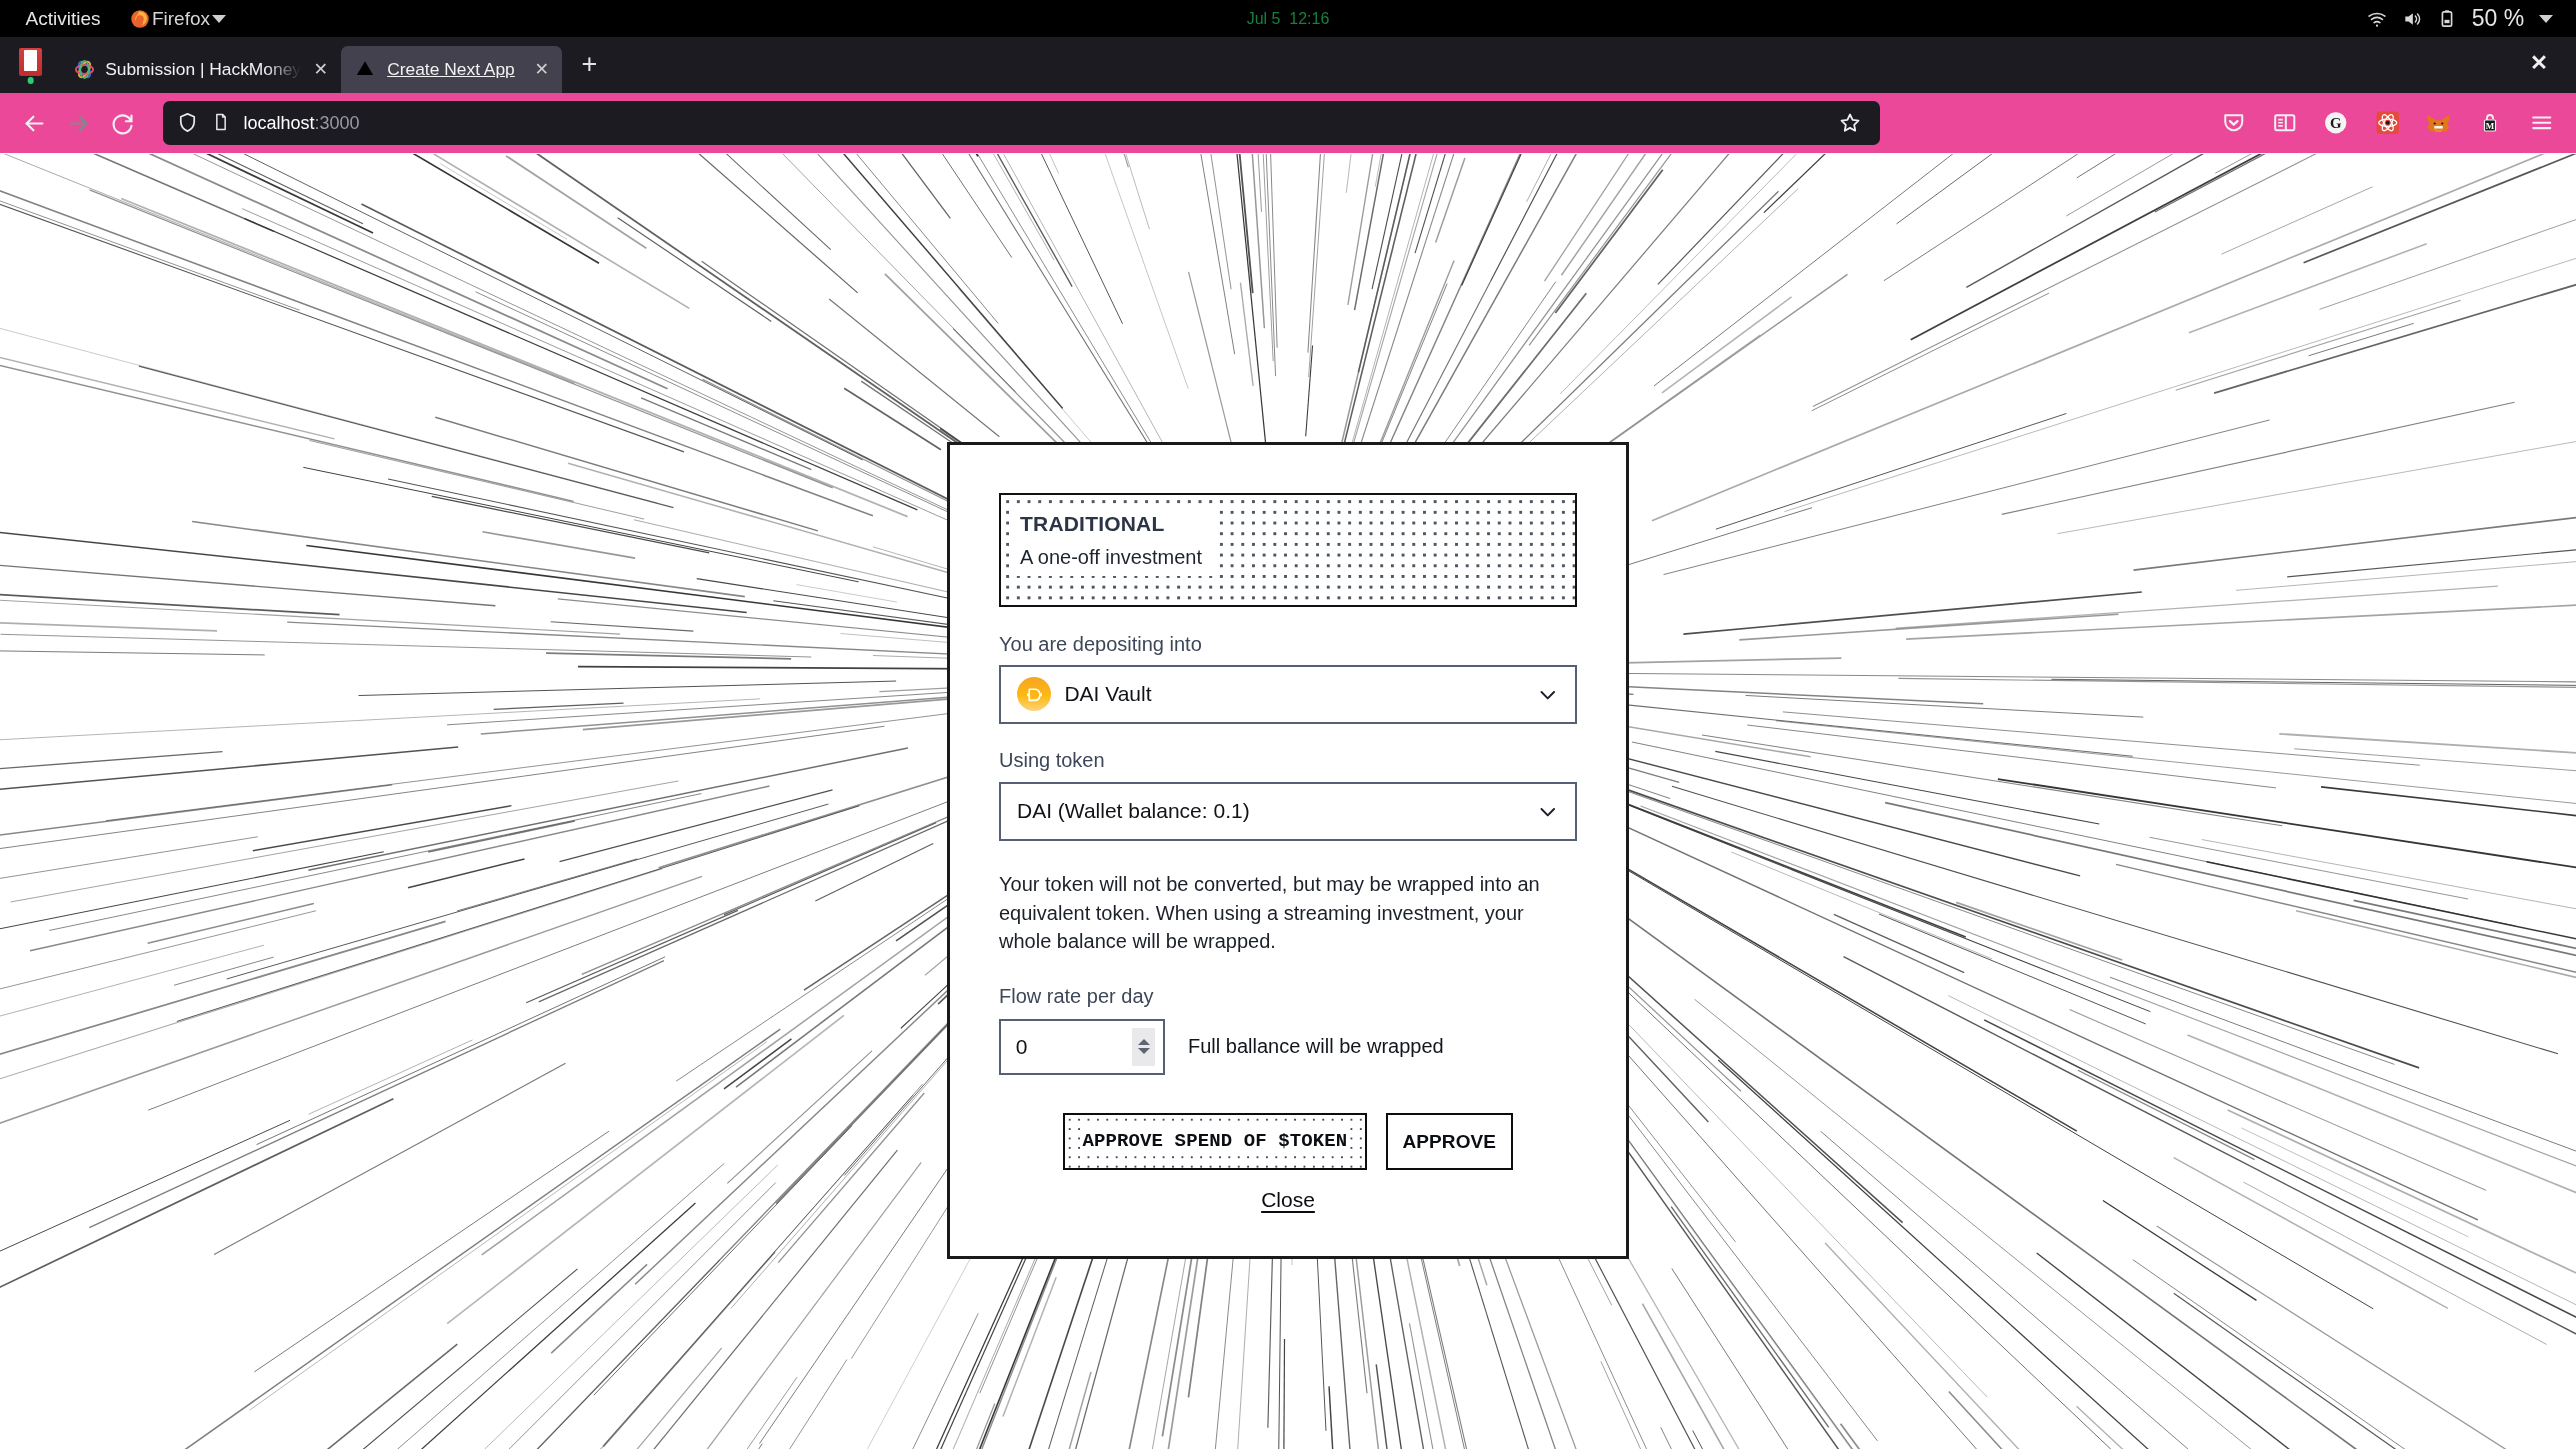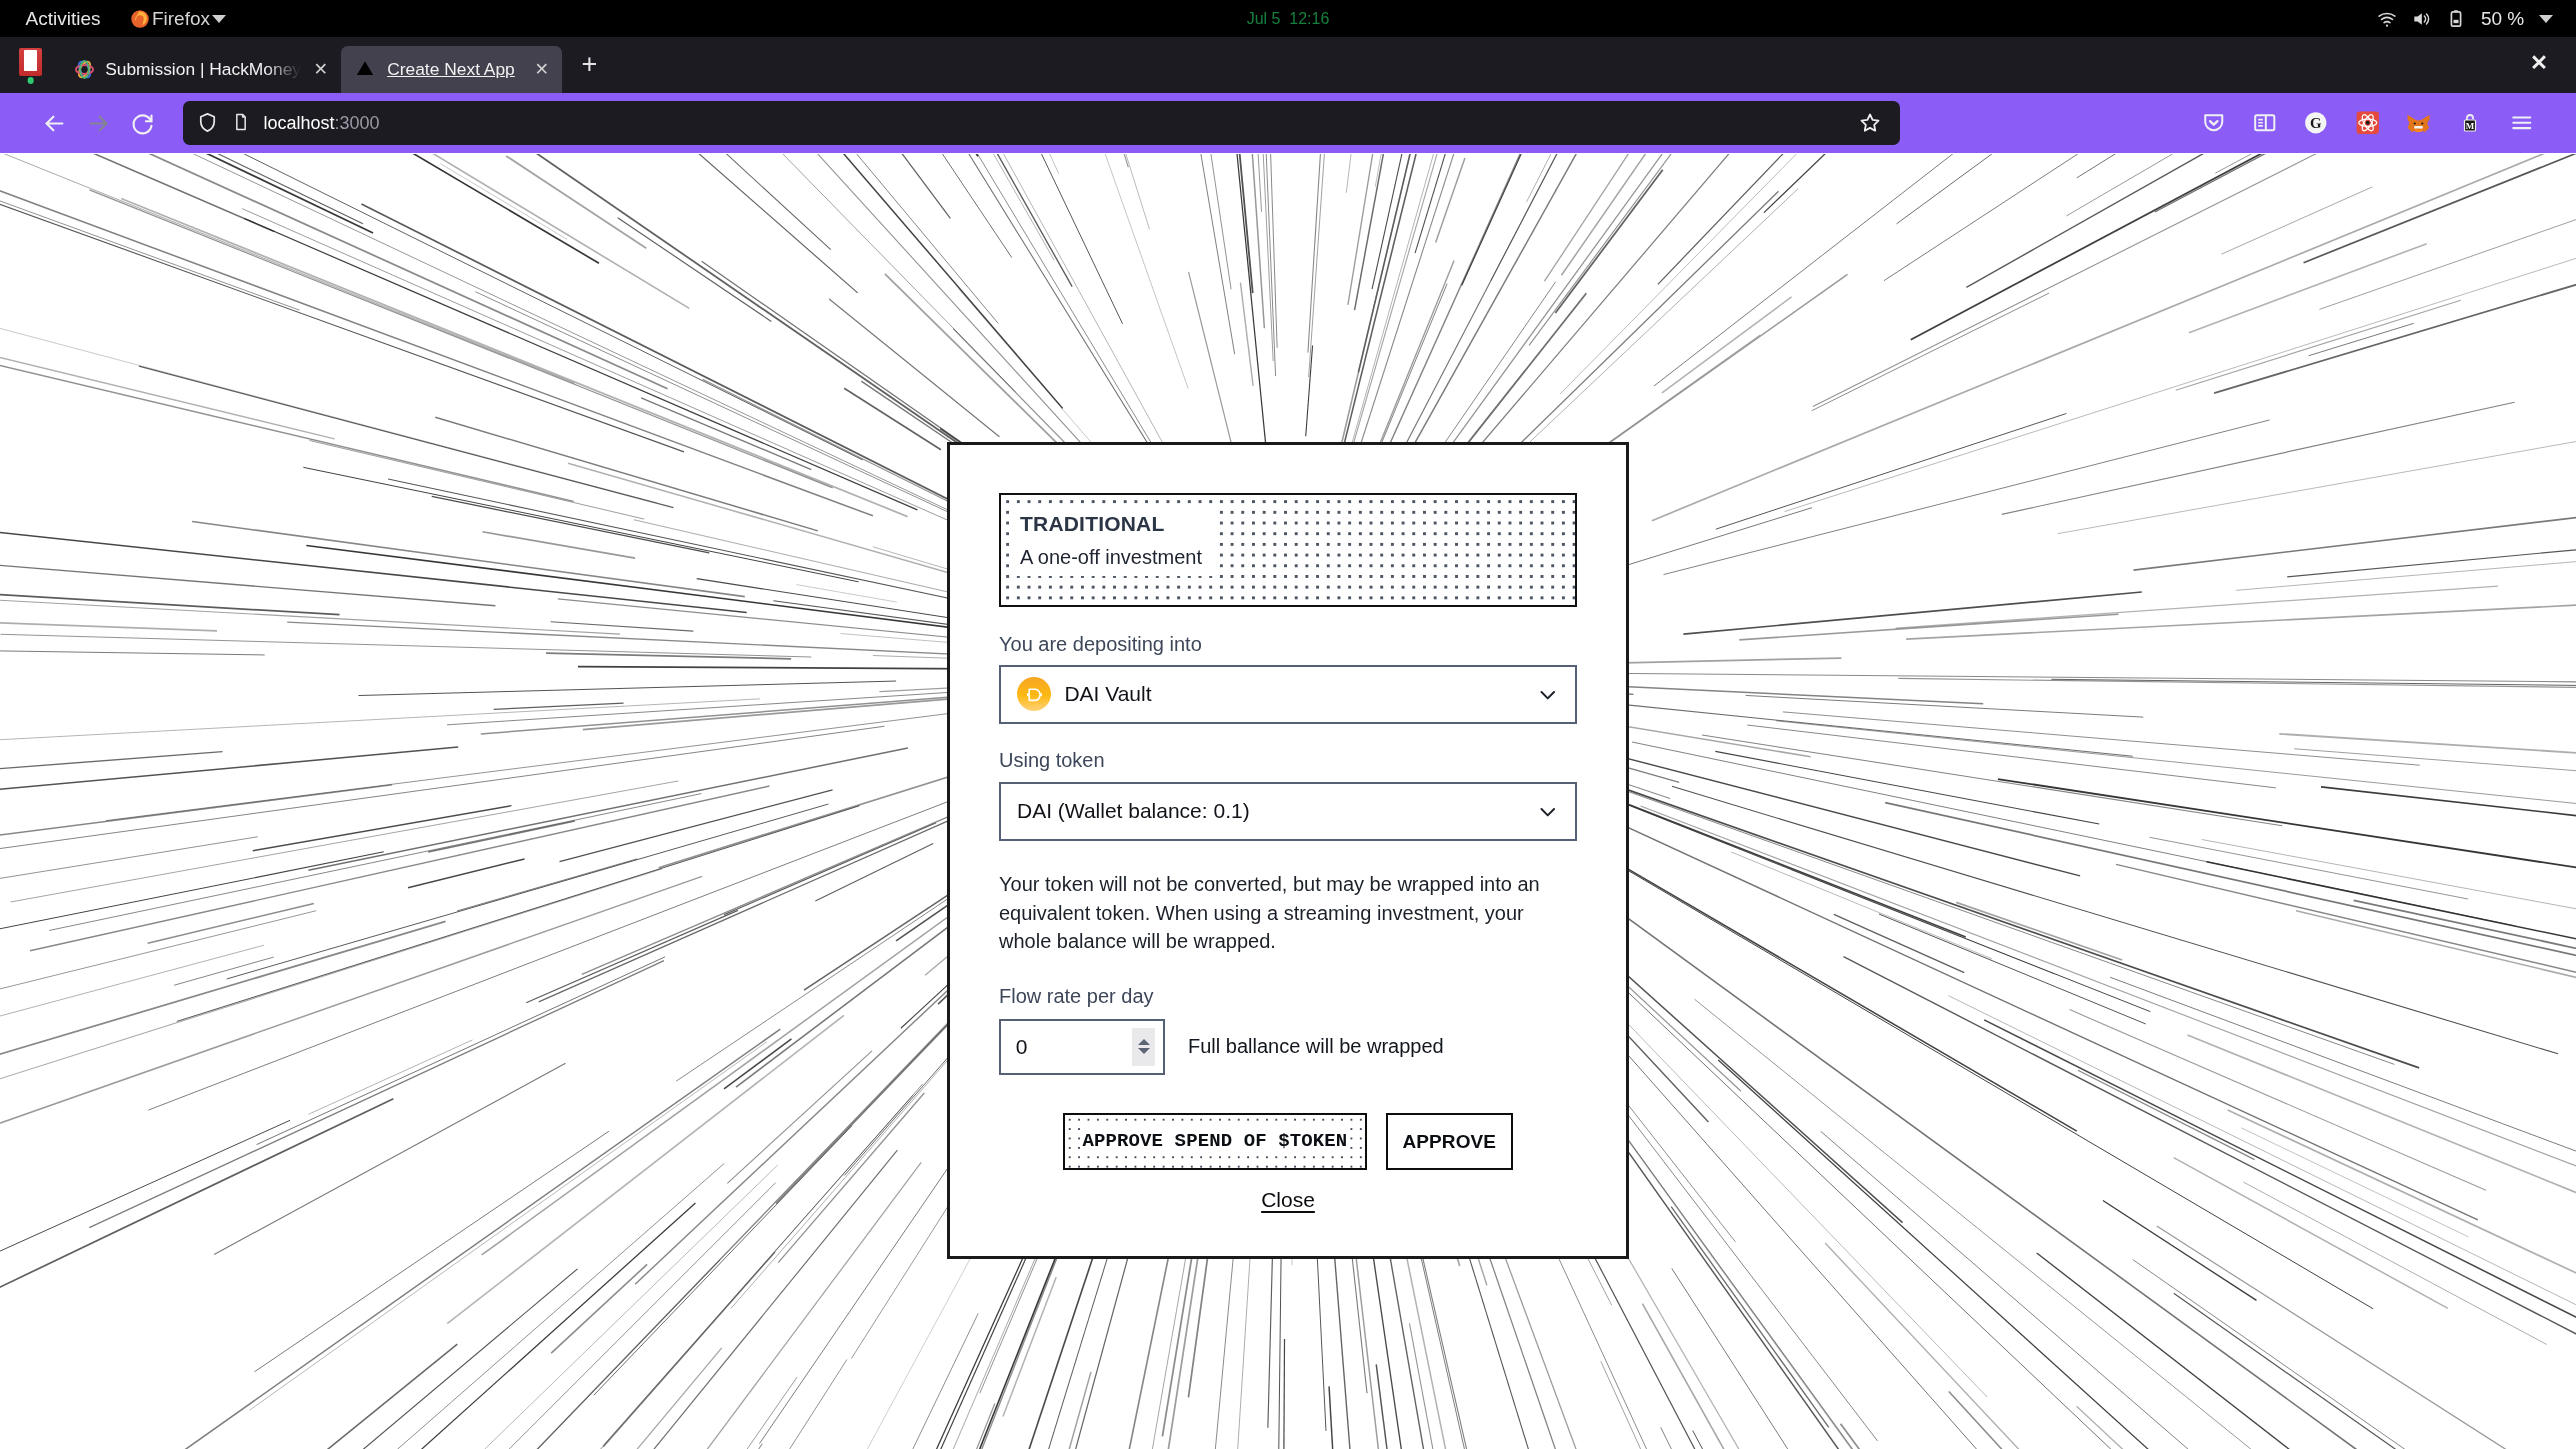--- a/index.html
+++ b/index.html
@@ -100,23 +100,23 @@
     color:#e4e4e4; font-size: 27px; line-height: 1;
     margin: 0 0 14.8px 13.4px; width:27px; text-align:center;
   }
   .win-close {
     position:absolute; right: 28px; bottom: 19px;
     color:#f0f0f0; font-size: 21.5px; font-weight:600; line-height:1;
   }
 
   .navbar {
     height: 60px; width:100%;
-    background:#8b5cf6;
+    background:#ec4899;
     display:flex; align-items:center;
-    padding: 0 32px;
+    padding: 0 12px;
     gap: 0;
   }
   .nav-btn {
     width: 44px; height: 44px;
     display:flex; align-items:center; justify-content:center;
     border-radius: 5.4px;
   }
   .nav-btn svg { display:block; }
   .urlbar {
     flex: 1 1 auto;
@@ -307,21 +307,21 @@
         <path d="M16 8.5a5 5 0 0 1 0 7M18.6 6a8.5 8.5 0 0 1 0 12" fill="none" stroke="#d8d8d8" stroke-width="1.8" stroke-linecap="round"></path>
       </svg>
     </span>
     <span>
       <svg class="sysicon" viewBox="0 0 24 24">
         <rect x="6.5" y="3.5" width="11" height="17" rx="2" fill="none" stroke="#d8d8d8" stroke-width="2"></rect>
         <rect x="9.5" y="1.5" width="5" height="2.5" rx="1" fill="#d8d8d8"></rect>
         <rect x="9" y="13" width="6" height="4" fill="#d8d8d8"></rect>
       </svg>
     </span>
-    <span style="font-size:19px;color:#e6e6e6;">50 %</span>
+    <span style="font-size:23px;color:#e6e6e6;">50 %</span>
     <span class="caret-down"></span>
   </div>
 </div>
 
 <div class="browser">
 
   <div class="tabstrip">
     <div class="tabstrip-inner">
       <div class="app-badge">
         <div class="book"></div>

